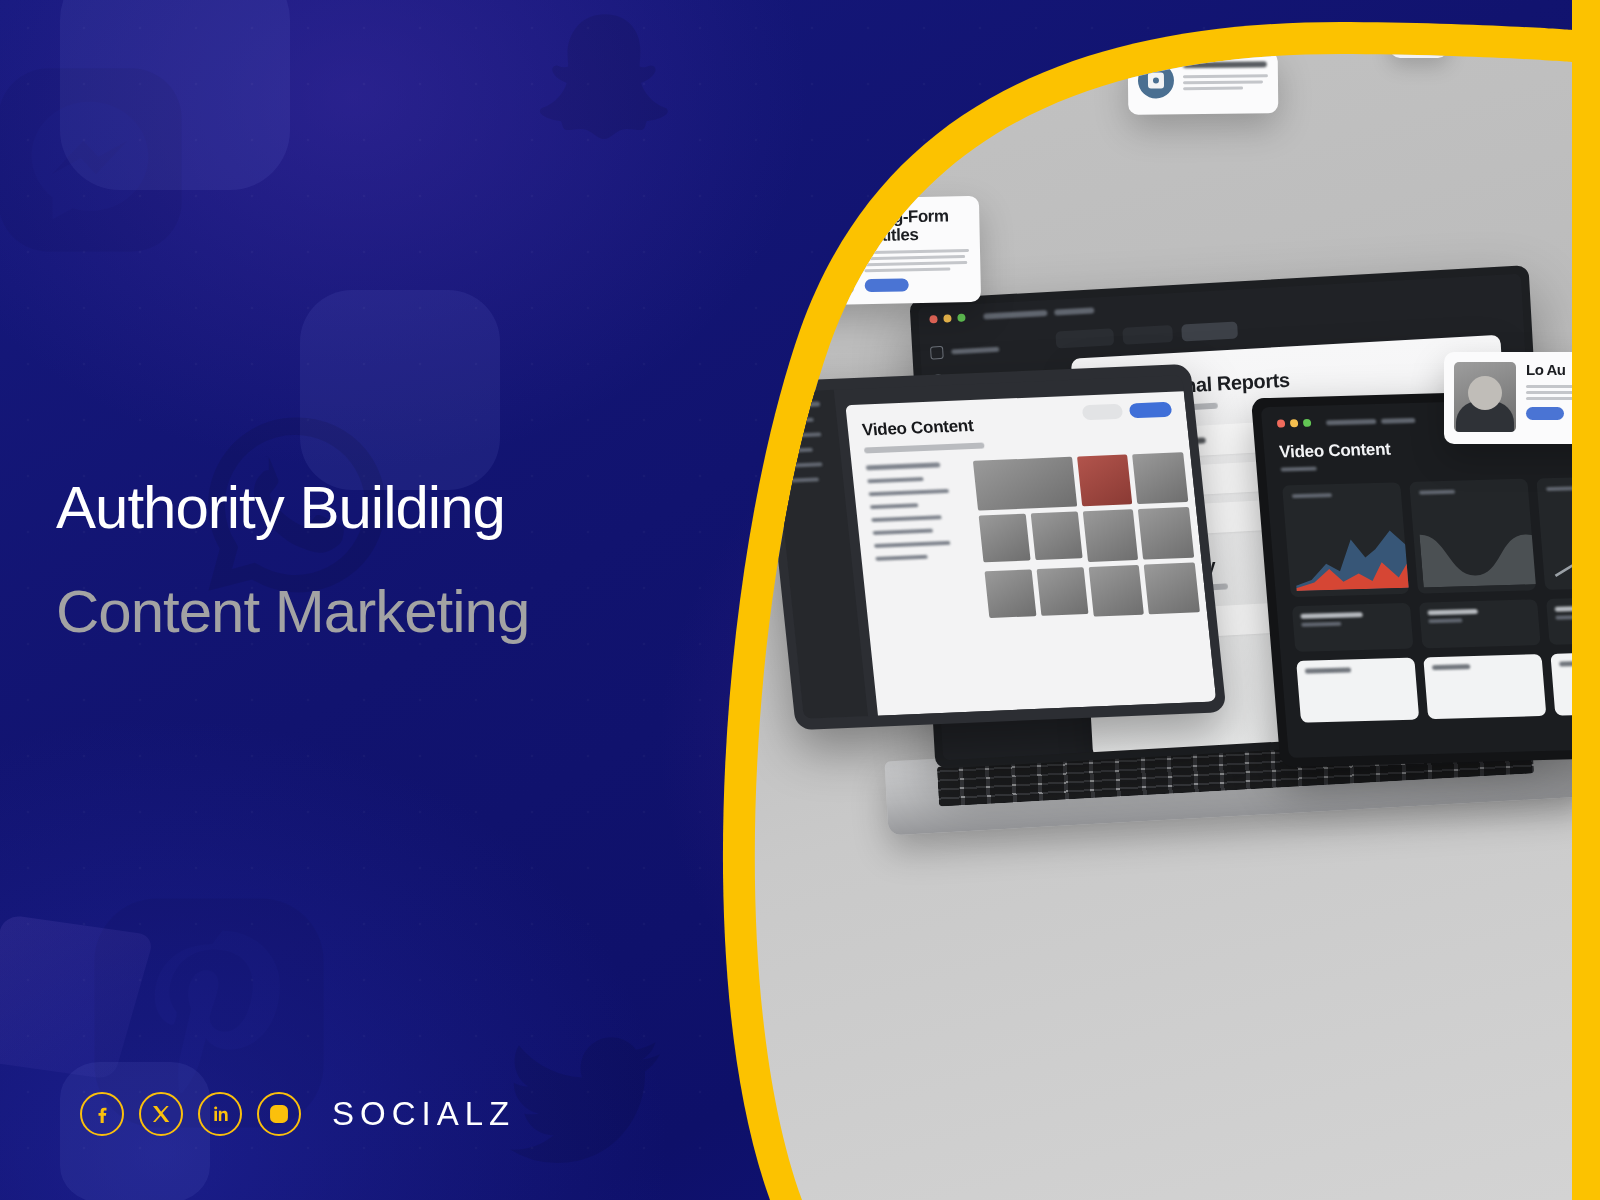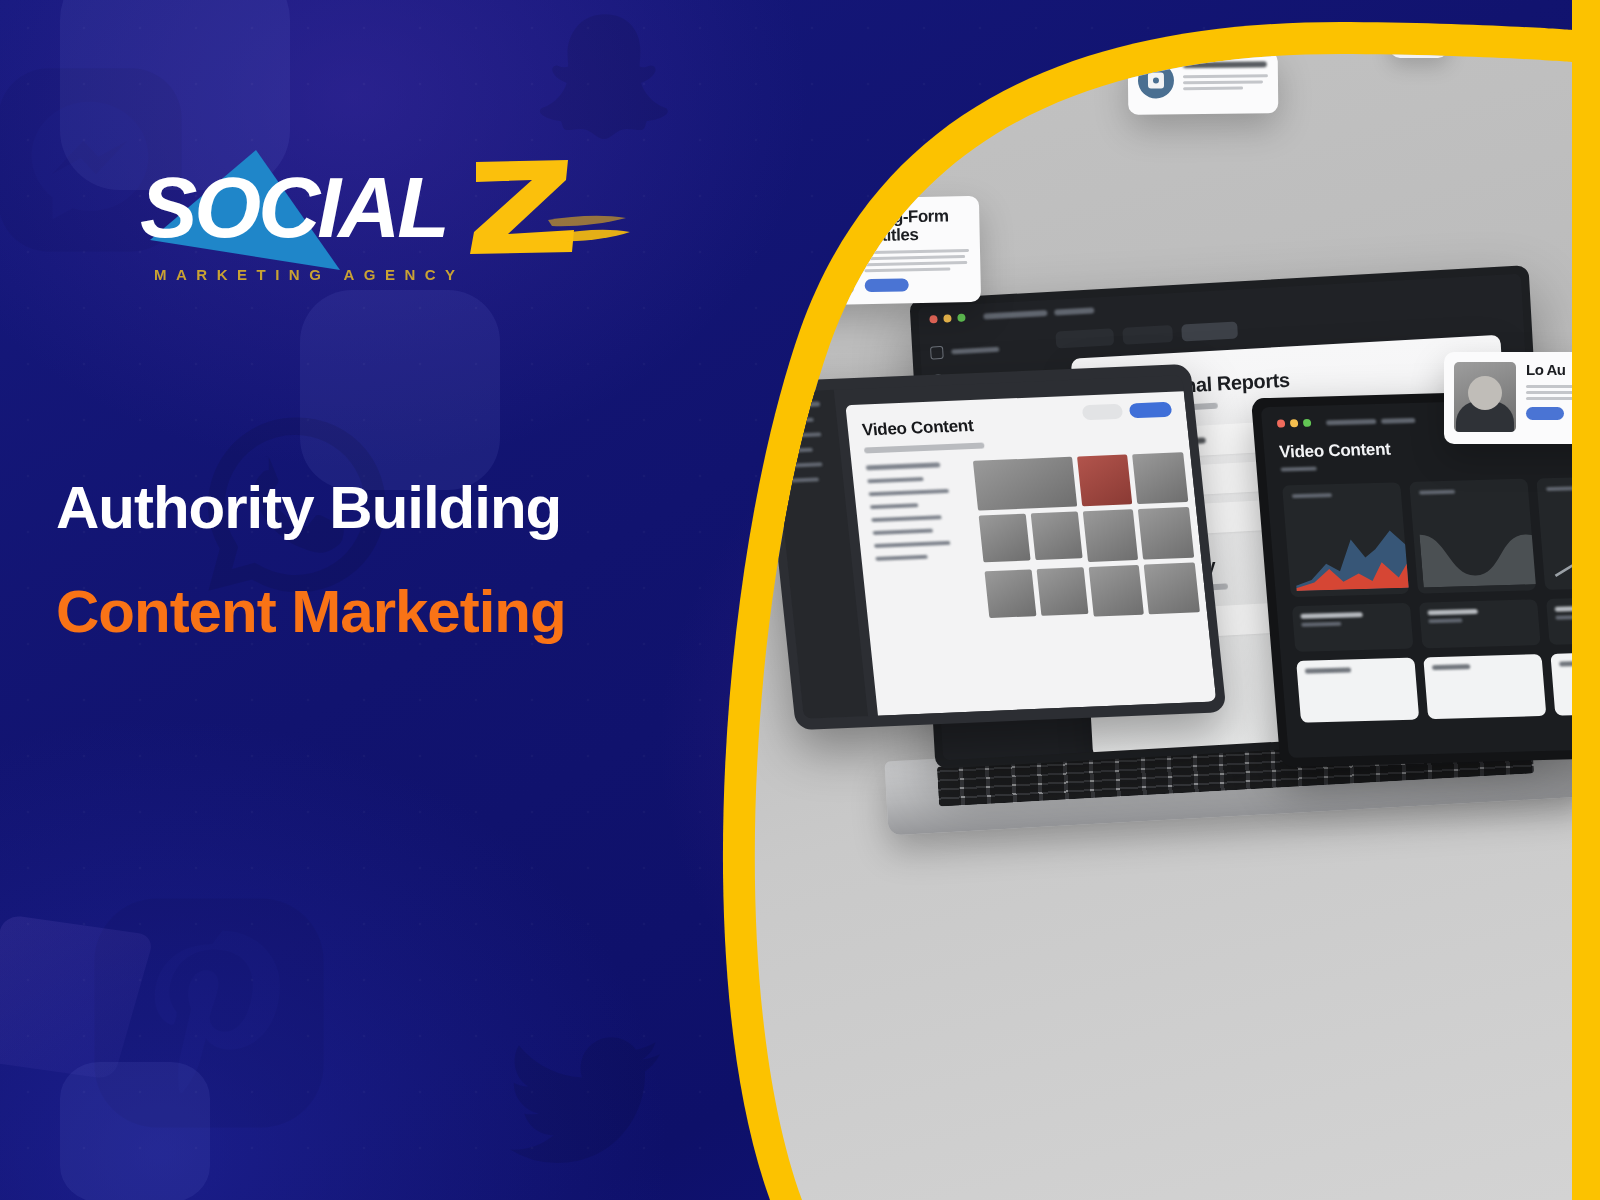--- a/index.html
+++ b/index.html
@@ -196,23 +196,23 @@
 
   
   .logo-wrap { position:absolute; left:126px; top:140px; width:520px; height:180px; z-index:7; }
   .logo-text { position:absolute; left:14px; top:24px; font-size:86px; font-weight:800;
     font-style:italic; color:#fff; letter-spacing:-3px; line-height:1;
     font-family:"Liberation Sans", sans-serif; }
   .logo-sub { position:absolute; left:28px; top:126px; font-size:15px; letter-spacing:9.5px;
     color:#c9a233; font-weight:600; }
 
   .headline { position:absolute; left:56px; top:478px; width:700px; z-index:7; }
-  .hl { font-size:60px; font-weight:700; line-height:1; letter-spacing:-1px; margin-bottom:44px; }
+  .hl { font-size:60px; font-weight:400; line-height:1; letter-spacing:-1px; margin-bottom:44px; }
   .hl.w { color:#ffffff; }
-  .hl.y { color:#f97316; margin-bottom:8px; }
+  .hl.y { color:#a3a3a3; margin-bottom:8px; }
 
   .footer { position:absolute; left:80px; top:1092px; display:flex; align-items:center; gap:15px; z-index:7; }
   .sic { width:44px; height:44px; border-radius:50%; border:2px solid #fbc00c;
          display:flex; align-items:center; justify-content:center; }
   .sic svg { width:24px; height:24px; fill:#fbc00c; }
   .brandword { margin-left:16px; font-size:33px; letter-spacing:6px; color:#fff; font-weight:500; }
 </style>
 </head>
 <body>
 
@@ -517,32 +517,45 @@
             <path d="M20 5v6h-6" stroke-linecap="round" stroke-linejoin="round"></path>
           </svg>
         </div>
 
       </div>
     </div>
   </div>
 
   <div class="right-strip"></div>
 
-  <div class="logo-wrap">
-    <svg width="320" height="180" style="position:absolute;left:0;top:4px;" viewBox="0 0 320 180">
-      <polygon points="130,6 214,126 24,96" fill="#1f86c9"></polygon>
-    </svg>
-    <div class="logo-text">SOCIAL</div>
-    <svg width="180" height="130" style="position:absolute;left:336px;top:8px;" viewBox="0 0 180 130">
-      <path d="M14 14 L106 12 L104 32 L46 86 L112 82 L110 104 L8 106 L12 84 L70 32 L14 34 Z" fill="#fbc00c"></path>
-      <path d="M96 86 C118 82 146 80 168 84 C150 90 122 94 100 93 Z" fill="#fbc00c" opacity=".9"></path>
-      <path d="M86 72 C110 68 140 66 164 70 C142 76 112 79 90 78 Z" fill="#fbc00c" opacity=".55"></path>
-    </svg>
-    <div class="logo-sub">MARKETING AGENCY</div>
-  </div>
 
   <div class="headline">
     <div class="hl w">Authority Building</div>
     <div class="hl y">Content Marketing</div>
   </div>
 
+  <div class="footer">
+    <div class="sic">
+      <svg viewBox="0 0 24 24">
+          <path d="M14.5 8.5h2V5.8h-2.3c-2.6 0-3.6 1.6-3.6 3.5v1.6H8.5v2.8h2.1V21h3.1v-7.3h2.2l.4-2.8h-2.6V9.7c0-.8.2-1.2 1.3-1.2z"></path>
+        </svg>
+    </div>
+    <div class="sic">
+      <svg viewBox="0 0 24 24">
+          <path d="M4 4h3.9l4.2 5.7L17.4 4h2.3l-6.2 7.1L20.3 20h-3.9l-4.6-6.2L6.3 20H4l6.6-7.6L4 4z"></path>
+        </svg>
+    </div>
+    <div class="sic">
+      <svg viewBox="0 0 24 24">
+          <path d="M6.4 8.8h2.6V19H6.4V8.8zm1.3-4.3c.9 0 1.5.6 1.5 1.4s-.6 1.4-1.5 1.4-1.5-.6-1.5-1.4.6-1.4 1.5-1.4zM10.9 8.8h2.5v1.4h.1c.4-.7 1.3-1.5 2.7-1.5 2.8 0 3.4 1.8 3.4 4.2V19h-2.6v-5.2c0-1.2 0-2.8-1.7-2.8s-2 1.3-2 2.7V19h-2.4V8.8z"></path>
+        </svg>
+    </div>
+    <div class="sic">
+      <svg viewBox="0 0 24 24" fill="none" stroke="#fbc00c" stroke-width="1.9">
+        <rect x="4" y="4" width="16" height="16" rx="4.6"></rect>
+          <circle cx="12" cy="12" r="3.6"></circle>
+          <circle cx="16.7" cy="7.4" r="1" fill="#fbc00c" stroke="none"></circle>
+      </svg>
+    </div>
+    <div class="brandword">SOCIALZ</div>
+  </div>
 
 </div>
 
 </body></html>

